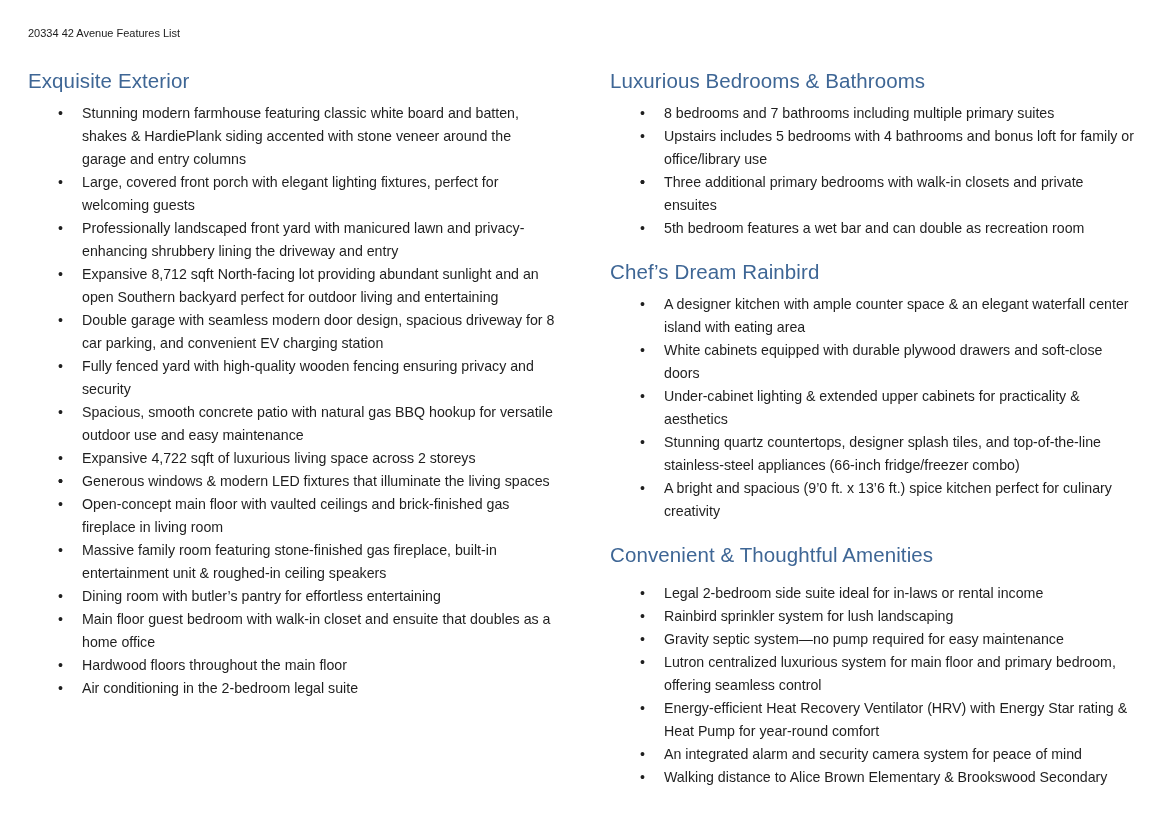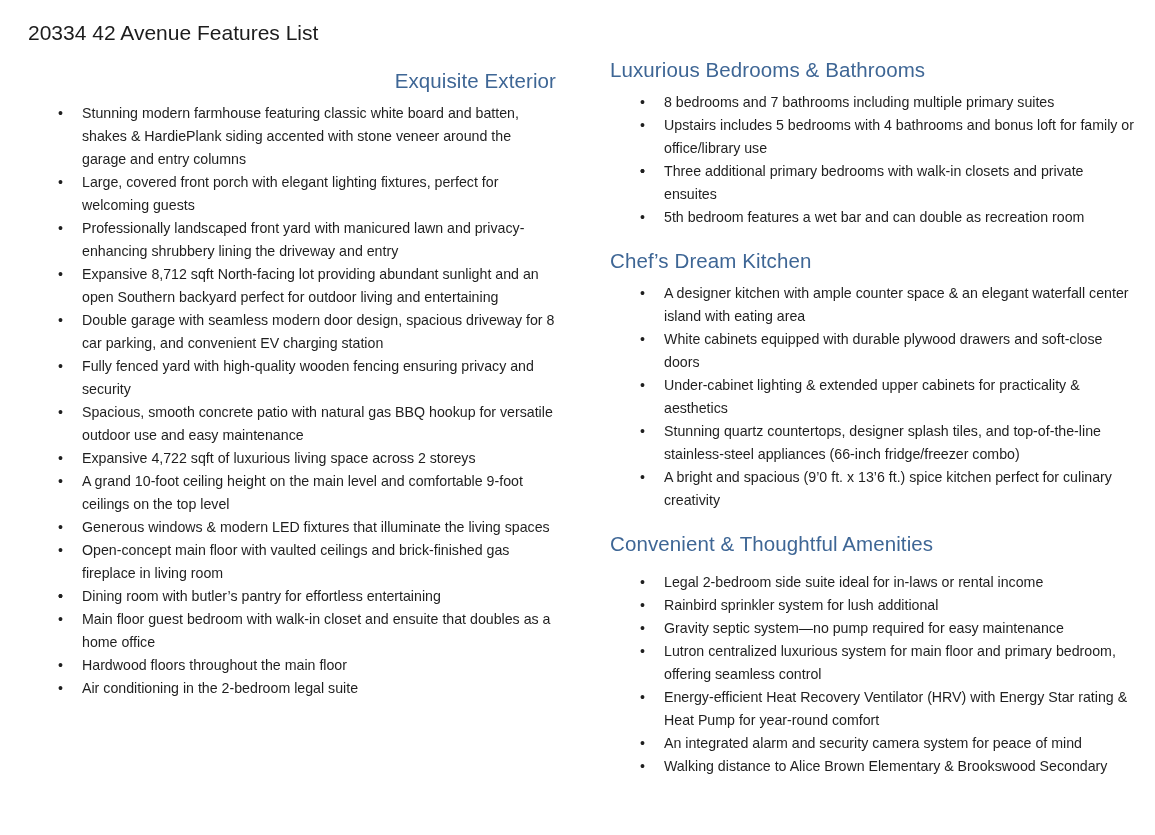--- a/index.html
+++ b/index.html
@@ -8,41 +8,41 @@
     position: relative;
     width: 1155px;
     height: 835px;
     overflow: hidden;
     background: #ffffff;
     font-family: "Liberation Sans", sans-serif;
     color: #1f1f1f;
     padding: 24px 18px 0 28px;
   }
   .doc-title {
-    font-size: 21px;
+    font-size: 11px;
     line-height: 18px;
     color: #1c1c1c;
   }
   .columns {
     display: flex;
     align-items: flex-start;
   }
   .col { min-width: 0; }
   .col-left  { width: 528px; }
   .col-right { width: 527px; margin-left: 54px; }
   h2.section-heading {
     font-size: 20.5px;
     font-weight: 400;
     color: #3e6695;
     line-height: 25px;
     margin: 19px 0 9px 0;
     letter-spacing: 0.1px;
   }
-  .col-left h2.section-heading:first-child  { margin-top: 26px; text-align: right; }
-  .col-right h2.section-heading:first-child { margin-top: 15px; }
+  .col-left h2.section-heading:first-child  { margin-top: 26px; }
+  .col-right h2.section-heading:first-child { margin-top: 26px; }
   ul.feature-list {
     list-style: none;
     margin: 0;
     padding: 0;
   }
   ul.feature-list.spaced { margin-top: 15px; }
   ul.feature-list li {
     position: relative;
     padding-left: 54px;
     font-size: 14.2px;
@@ -70,51 +70,51 @@
           <li><span class="bullet">•</span><span class="item-text">Stunning modern farmhouse featuring classic white board and batten, shakes &amp; HardiePlank siding accented with stone veneer around the garage and entry columns</span></li>
           <li><span class="bullet">•</span><span class="item-text">Large, covered front porch with elegant lighting fixtures, perfect for welcoming guests</span></li>
           <li><span class="bullet">•</span><span class="item-text">Professionally landscaped front yard with manicured lawn and privacy-enhancing shrubbery lining the driveway and entry</span></li>
           <li><span class="bullet">•</span><span class="item-text">Expansive 8,712 sqft North-facing lot providing abundant sunlight and an open Southern backyard perfect for outdoor living and entertaining</span></li>
           <li><span class="bullet">•</span><span class="item-text">Double garage with seamless modern door design, spacious driveway for 8 car parking, and convenient EV charging station</span></li>
           <li><span class="bullet">•</span><span class="item-text">Fully fenced yard with high-quality wooden fencing ensuring privacy and security</span></li>
           <li><span class="bullet">•</span><span class="item-text">Spacious, smooth concrete patio with natural gas BBQ hookup for versatile outdoor use and easy maintenance</span></li>
         </ul>
         <ul class="feature-list">
           <li><span class="bullet">•</span><span class="item-text">Expansive 4,722 sqft of luxurious living space across 2 storeys</span></li>
-          <li><span class="bullet">•</span><span class="item-text">A grand 10-foot ceiling height on the main level and comfortable 9-foot ceilings on the top level</span></li>
+          <li><span class="bullet">•</span></li>
           <li><span class="bullet">•</span><span class="item-text">Generous windows &amp; modern LED fixtures that illuminate the living spaces</span></li>
           <li><span class="bullet">•</span><span class="item-text">Open-concept main floor with vaulted ceilings and brick-finished gas fireplace in living room</span></li>
-          <li><span class="bullet">•</span></li>
+          <li><span class="bullet">•</span><span class="item-text">Massive family room featuring stone-finished gas fireplace, built-in entertainment unit &amp; roughed-in ceiling speakers</span></li>
           <li><span class="bullet">•</span><span class="item-text">Dining room with butler’s pantry for effortless entertaining</span></li>
           <li><span class="bullet">•</span><span class="item-text">Main floor guest bedroom with walk-in closet and ensuite that doubles as a home office</span></li>
           <li><span class="bullet">•</span><span class="item-text">Hardwood floors throughout the main floor</span></li>
           <li><span class="bullet">•</span><span class="item-text">Air conditioning in the 2-bedroom legal suite</span></li>
         </ul>
       </div>
     <div class="col col-right">
         <h2 class="section-heading">Luxurious Bedrooms &amp; Bathrooms</h2>
         <ul class="feature-list">
           <li><span class="bullet">•</span><span class="item-text">8 bedrooms and 7 bathrooms including multiple primary suites</span></li>
           <li><span class="bullet">•</span><span class="item-text">Upstairs includes 5 bedrooms with 4 bathrooms and bonus loft for family or office/library use</span></li>
           <li><span class="bullet">•</span></li>
           <li><span class="bullet">•</span><span class="item-text">Three additional primary bedrooms with walk-in closets and private ensuites</span></li>
           <li><span class="bullet">•</span><span class="item-text">5th bedroom features a wet bar and can double as recreation room</span></li>
         </ul>
-        <h2 class="section-heading">Chef’s Dream Kitchen</h2>
+        <h2 class="section-heading">Chef’s Dream Rainbird</h2>
         <ul class="feature-list">
           <li><span class="bullet">•</span><span class="item-text">A designer kitchen with ample counter space &amp; an elegant waterfall center island with eating area</span></li>
           <li><span class="bullet">•</span><span class="item-text">White cabinets equipped with durable plywood drawers and soft-close doors</span></li>
           <li><span class="bullet">•</span><span class="item-text">Under-cabinet lighting &amp; extended upper cabinets for practicality &amp; aesthetics</span></li>
           <li><span class="bullet">•</span><span class="item-text">Stunning quartz countertops, designer splash tiles, and top-of-the-line stainless-steel appliances (66-inch fridge/freezer combo)</span></li>
           <li><span class="bullet">•</span><span class="item-text">A bright and spacious (9’0 ft. x 13’6 ft.) spice kitchen perfect for culinary creativity</span></li>
         </ul>
         <h2 class="section-heading">Convenient &amp; Thoughtful Amenities</h2>
         <ul class="feature-list spaced">
           <li><span class="bullet">•</span><span class="item-text">Legal 2-bedroom side suite ideal for in-laws or rental income</span></li>
-          <li><span class="bullet">•</span><span class="item-text">Rainbird sprinkler system for lush additional</span></li>
+          <li><span class="bullet">•</span><span class="item-text">Rainbird sprinkler system for lush landscaping</span></li>
           <li><span class="bullet">•</span><span class="item-text">Gravity septic system—no pump required for easy maintenance</span></li>
           <li><span class="bullet">•</span><span class="item-text">Lutron centralized luxurious system for main floor and primary bedroom, offering seamless control</span></li>
           <li><span class="bullet">•</span><span class="item-text">Energy-efficient Heat Recovery Ventilator (HRV) with Energy Star rating &amp; Heat Pump for year-round comfort</span></li>
           <li><span class="bullet">•</span><span class="item-text">An integrated alarm and security camera system for peace of mind</span></li>
           <li><span class="bullet">•</span><span class="item-text">Walking distance to Alice Brown Elementary &amp; Brookswood Secondary</span></li>
         </ul>
       </div>
   </div>
 </div>
 

